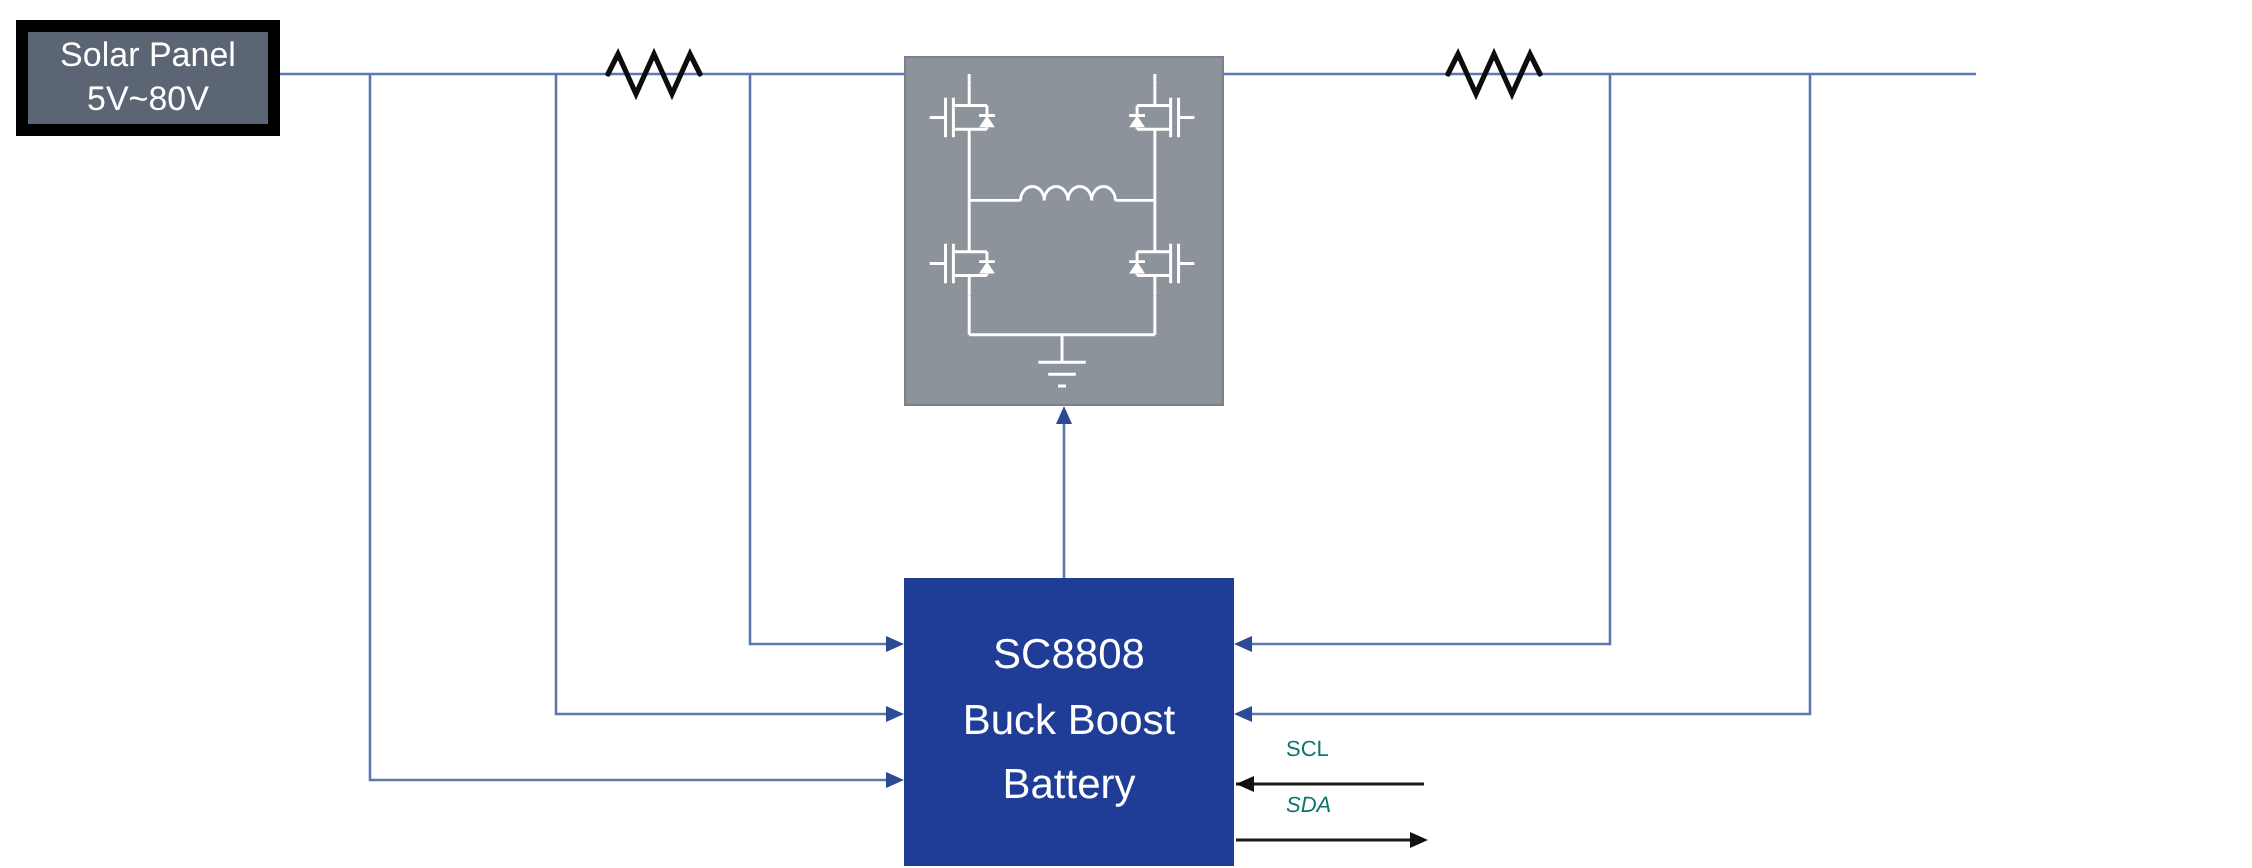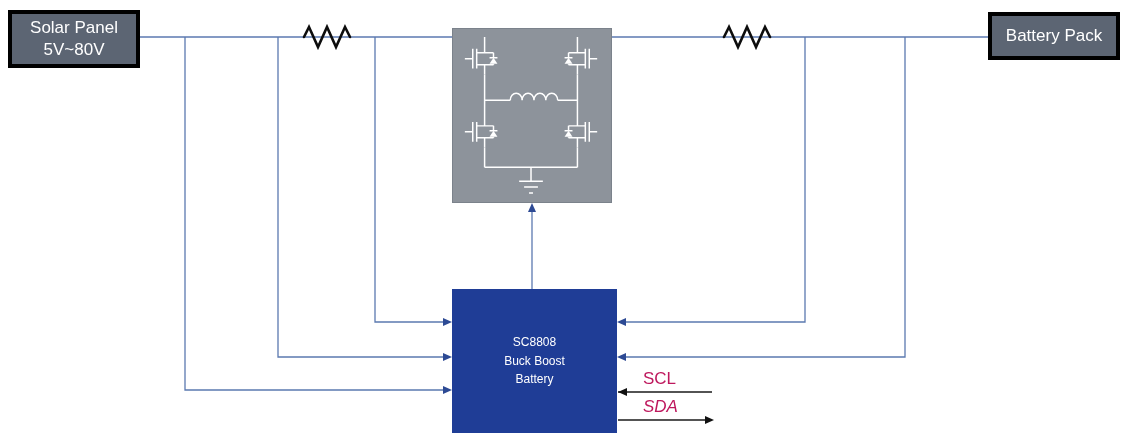--- a/index.html
+++ b/index.html
@@ -3,33 +3,33 @@
 <meta charset="utf-8">
 <style>
   html,body{margin:0;padding:0;background:#fff;font-family:"Liberation Sans",sans-serif;}
   .canvas{position:relative;width:1126px;height:434px;background:#ffffff;overflow:hidden;}
   .wiring{position:absolute;left:0;top:0;z-index:1;}
   .wire{stroke:var(--wire-blue,#5b79b0);stroke-width:1.3;fill:none;}
   .arrow{fill:var(--arrow-blue,#2d4a94);stroke:none;}
   .res{stroke:#0d0d0d;stroke-width:2.6;fill:none;stroke-linejoin:miter;stroke-linecap:round;}
   .blk{stroke:#1a1a1a;stroke-width:1.4;fill:none;}
   .blk-arrow{fill:#111111;stroke:none;}
-  .node-box{position:absolute;z-index:2;background:var(--node-gray,#5c6573);border:4px solid #000000;
+  .node-box{position:absolute;z-index:2;background:var(--node-gray,#5c6573);border:6px solid #000000;
     color:#fff;display:flex;flex-direction:column;align-items:center;justify-content:center;
     text-align:center;font-size:17px;line-height:1.32;box-sizing:border-box;}
   #solar-box{left:8px;top:10px;width:132px;height:58px;}
   #battery-box{left:988px;top:12px;width:132px;height:48px;}
   .bridge-box{position:absolute;left:452px;top:28px;width:160px;height:175px;z-index:2;
     background:var(--bridge-gray,#8d939b);border:1px solid #7b828b;box-sizing:border-box;}
   .wht{stroke:#ffffff;stroke-width:1.5;fill:none;}
   .wht-fill{fill:#ffffff;stroke:none;}
   .chip{position:absolute;left:452px;top:289px;width:165px;height:144px;z-index:2;
     background:var(--chip-blue,#1f3d96);color:#fff;display:flex;flex-direction:column;
-    align-items:center;justify-content:center;text-align:center;font-size:12px;line-height:1.55;}
-  .bus-label{position:absolute;z-index:3;font-size:17px;color:#be185d;}
+    align-items:center;justify-content:center;text-align:center;font-size:21px;line-height:1.55;}
+  .bus-label{position:absolute;z-index:3;font-size:11px;color:#0f766e;}
   #scl-label{left:643px;top:369px;}
   #sda-label{left:643px;top:397px;font-style:italic;}
 </style>
 </head>
 <body>
 
 <div class="canvas">
 
   <svg class="wiring" width="1126" height="434" viewBox="0 0 1126 434">
     <path class="wire" d="M140,37 H988"></path>
@@ -55,23 +55,20 @@
     <path class="blk" d="M618,420 H705"></path>
     <polygon class="blk-arrow" points="618,392 627,388 627,396"></polygon>
     <polygon class="blk-arrow" points="714,420 705,416 705,424"></polygon>
   </svg>
 
   <div class="node-box" id="solar-box">
     <span>Solar Panel</span>
     <span>5V~80V</span>
   </div>
 
-  <div class="node-box" id="battery-box">
-    <span>Battery Pack</span>
-  </div>
 
   <div class="bridge-box">
     <svg width="158" height="173" viewBox="0 0 160 175">
       <path class="wht" d="M32,8 V14 M126,8 V14 M32,46 V72 M126,46 V72 M32,72 H58 M106,72 H126 M32,72 V88 M126,72 V88 M32,120 V140 M126,120 V140 M32,140 H126 M79,140 V154"></path>
       <path class="wht" d="M58,72 A6,7 0 0 1 70,72 A6,7 0 0 1 82,72 A6,7 0 0 1 94,72 A6,7 0 0 1 106,72"></path>
       <path class="wht" d="M67,154 H91 M72,160 H86 M77,166 H81"></path>
 
       <g transform="translate(8,10)">
         <path class="wht" d="M12,10 V30 M16,10 V30 M16,14 H24 M16,26 H24 M24,14 V4 M24,26 V36 M12,20 H4 M24,14 H33 M24,26 H33 M33,14 V19 M33,25 V26 M29,19 H37"></path>
         <polygon class="wht-fill" points="29,25 33,19 37,25"></polygon>

